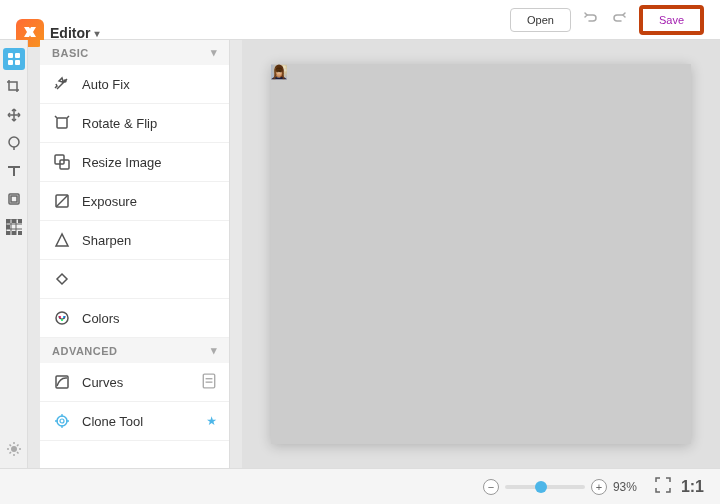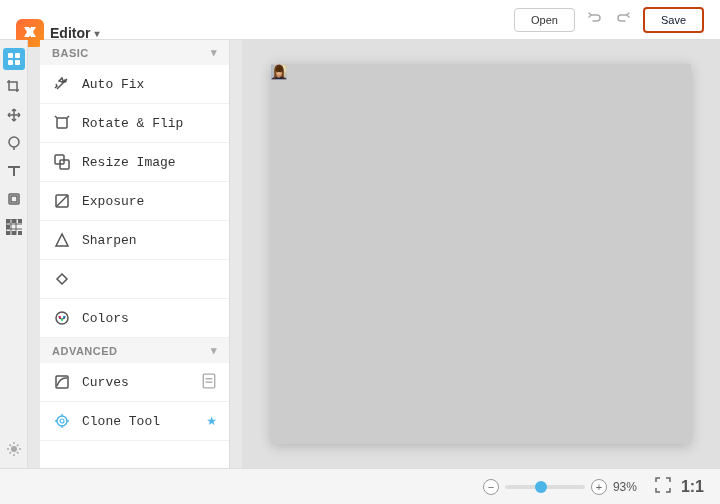--- a/index.html
+++ b/index.html
@@ -66,22 +66,22 @@
       cursor: pointer;
       border: none;
     }
     .btn-open {
       background: #fff;
       border: 1px solid #ccc;
       color: #333;
     }
     .btn-save {
       background: #fff;
-      border: 2px solid #c2410c;
-      color: #0f172a;
+      border: 4px solid #c2410c;
+      color: #a21caf;
     }
     .undo-redo {
       display: flex;
       gap: 4px;
       align-items: center;
     }
     .undo-btn, .redo-btn {
       background: none;
       border: none;
       cursor: pointer;
@@ -161,21 +161,20 @@
       display: flex;
       align-items: center;
       justify-content: center;
       color: #555;
       flex-shrink: 0;
     }
     .sidebar-item-label {
       font-size: 13px;
       color: #333;
       flex: 1;
-      font-family: Liberation Mono, monospace;
     }
     .sidebar-item-badge {
       font-size: 11px;
       color: #aaa;
     }
     .sidebar-item-star {
       color: #4db6e8;
       font-size: 12px;
     }
 

